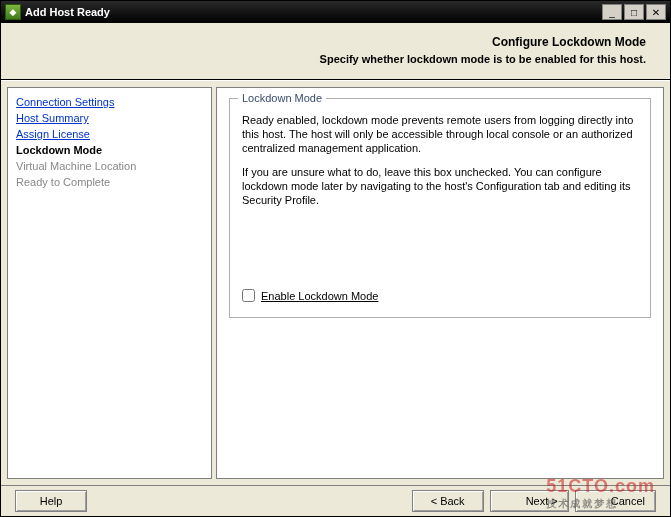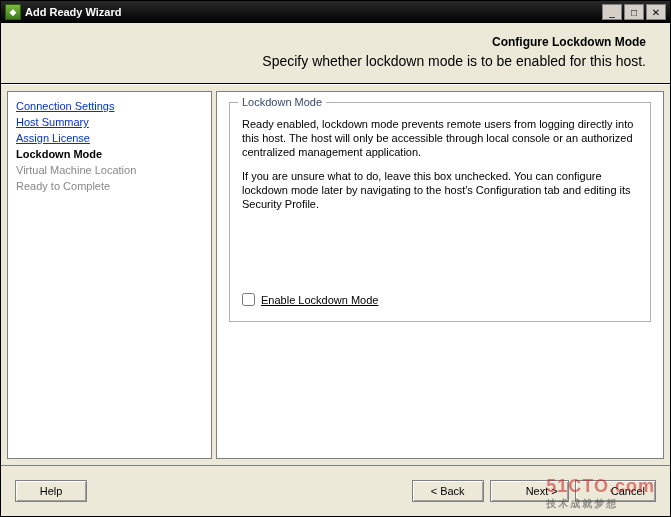--- a/index.html
+++ b/index.html
@@ -5,49 +5,49 @@
 * { box-sizing: border-box; margin: 0; padding: 0; }
 body { font-family: Tahoma, Arial, sans-serif; font-size: 11px; background: #ece9d8; width: 671px; height: 517px; overflow: hidden; position: relative; }
 .window { width: 671px; height: 517px; background: #ece9d8; border: 1px solid #000; display: flex; flex-direction: column; }
 .titlebar { background: linear-gradient(to bottom, #2a2a2a, #000); color: #fff; height: 22px; display: flex; align-items: center; padding: 0 4px; }
 .titlebar .icon { width: 16px; height: 16px; background: linear-gradient(to bottom, #7db93d, #3d7a1a); border: 1px solid #2a5a0a; margin-right: 4px; display: flex; align-items: center; justify-content: center; font-size: 9px; color: #fff; }
 .titlebar .title { font-weight: bold; font-size: 11px; flex: 1; }
 .winbtns { display: flex; gap: 2px; }
 .winbtn { width: 20px; height: 16px; background: #d4d0c8; border: 1px solid #808080; display: flex; align-items: center; justify-content: center; font-size: 10px; cursor: pointer; color: #000; }
 .header { padding: 12px 24px 14px 24px; background: #ece9d8; border-bottom: 1px solid #000; text-align: right; }
 .header h1 { font-size: 12px; font-weight: bold; color: #000; margin-bottom: 4px; }
-.header p { font-size: 14px; color: #000; padding-left: 18px; }
+.header p { font-size: 11px; color: #000; padding-left: 18px; font-weight: bold; }
 .body { flex: 1; display: flex; border-top: 1px solid #fff; }
 .sidebar { width: 205px; background: #fff; border: 1px solid #808080; margin: 6px 0 6px 6px; padding: 6px 8px; }
 .sidebar ul { list-style: none; }
 .sidebar li { line-height: 16px; font-size: 11px; cursor: pointer; }
 .sidebar li.link { color: #0033cc; text-decoration: underline; }
 .sidebar li.active { color: #000; font-weight: bold; }
 .sidebar li.pending { color: #888; }
 .main { flex: 1; background: #fff; border: 1px solid #808080; margin: 6px 6px 6px 4px; padding: 10px 12px; }
 .groupbox { border: 1px solid #b0b0b0; position: relative; padding: 14px 12px 12px 12px; height: 220px; }
 .groupbox .legend { position: absolute; top: -7px; left: 8px; background: #fff; padding: 0 4px; color: #3a4a6a; font-size: 11px; }
 .groupbox p { color: #000; font-size: 11px; line-height: 14px; margin-bottom: 10px; }
 .checkbox-row { display: flex; align-items: center; margin-top: 82px; text-decoration: underline; }
 .checkbox-row input { margin-right: 6px; }
 .checkbox-row label { font-size: 11px; color: #000; }
-.footer { height: 51px; border-top: 1px solid #808080; background: #ece9d8; display: flex; align-items: center; padding: 0 14px; }
+.footer { height: 31px; border-top: 1px solid #808080; background: #ece9d8; display: flex; align-items: center; padding: 0 14px; }
 .btn { height: 22px; min-width: 72px; background: #ece9d8; border: 1px solid #808080; box-shadow: inset 1px 1px 0 #fff, inset -1px -1px 0 #a0a0a0; font-size: 11px; cursor: pointer; padding: 0 10px; }
 .footer .spacer { flex: 1; }
 .footer .btn + .btn { margin-left: 6px; padding-left: 35px; }
 .watermark { position: absolute; right: 16px; bottom: 6px; color: rgba(200,30,30,0.55); font-weight: bold; font-size: 18px; pointer-events: none; font-family: Arial; letter-spacing: 1px; margin-top: 9px; }
 .watermark .sub { font-size: 10px; color: rgba(80,80,80,0.6); display: block; letter-spacing: 2px; }
 </style>
 </head>
 <body>
 
 <div class="window">
   <div class="titlebar">
     <div class="icon">◆</div>
-    <div class="title">Add Ready Wizard</div>
+    <div class="title">Add Host Ready</div>
     <div class="winbtns">
       <div class="winbtn">_</div>
       <div class="winbtn">□</div>
       <div class="winbtn">✕</div>
     </div>
   </div>
 
   <div class="header">
     <h1>Configure Lockdown Mode</h1>
     <p>Specify whether lockdown mode is to be enabled for this host.</p>

